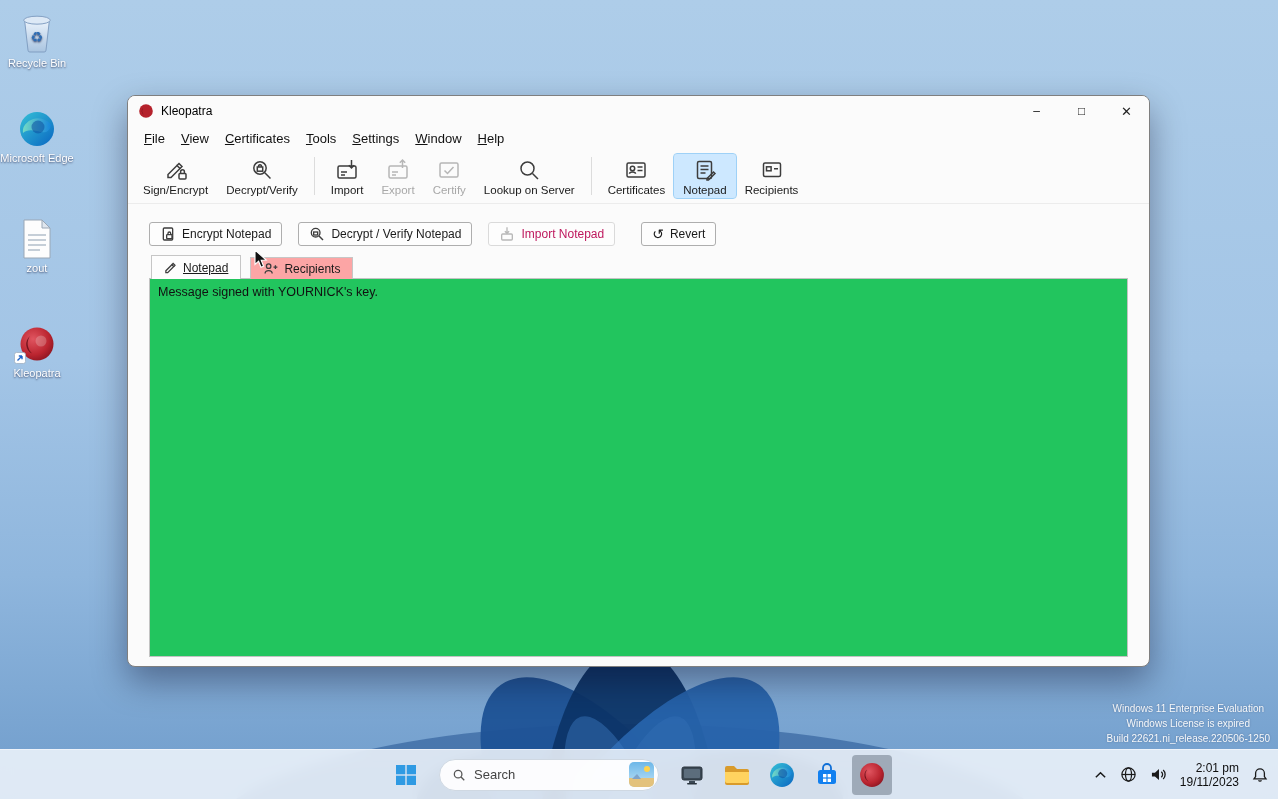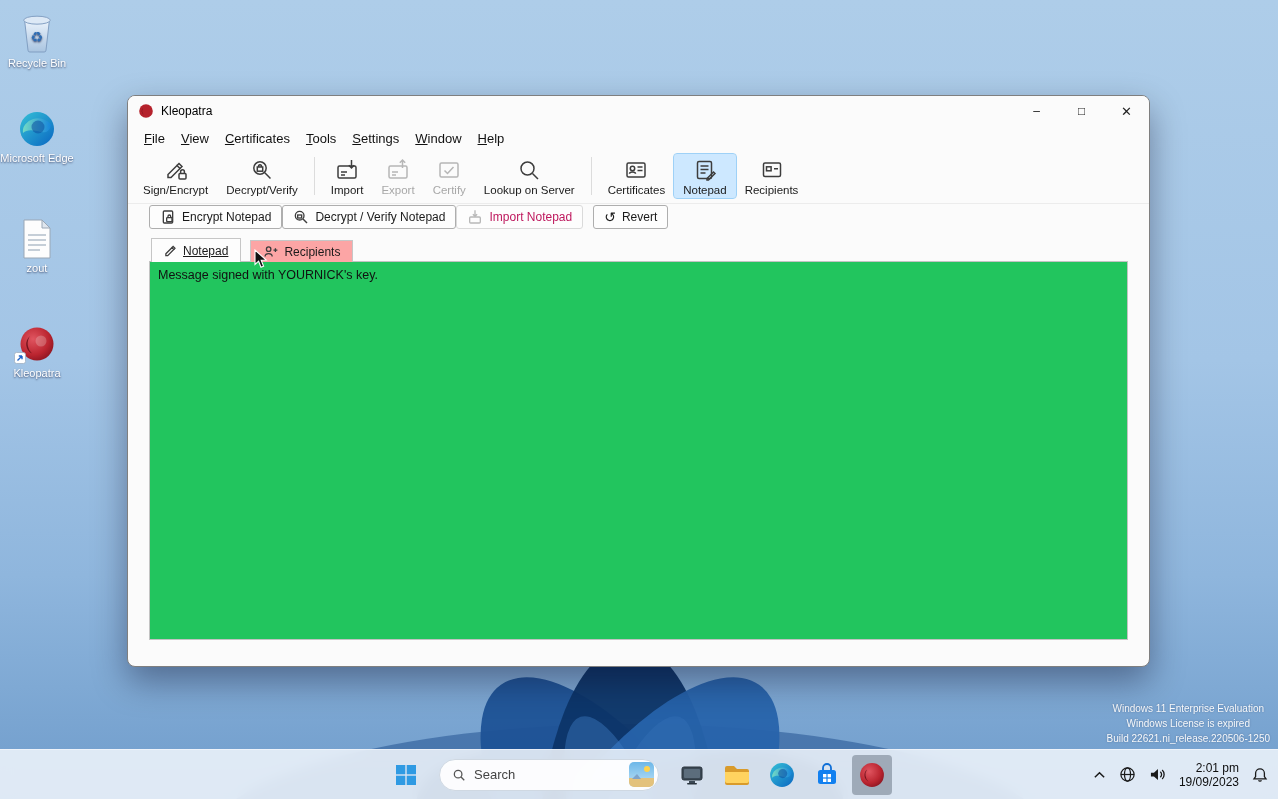--- a/index.html
+++ b/index.html
@@ -40,21 +40,21 @@
   .toolbar { display:flex; align-items:stretch; padding:3px 6px 5px 6px; border-bottom:1px solid #ececec; background:#fbfbfb; }
   .tbtn { display:flex; flex-direction:column; align-items:center; justify-content:flex-start; gap:2px;
           padding:4px 9px 2px 9px; font-size:11.5px; color:#1a1a1a; border-radius:3px; }
   .tbtn svg { stroke:#3d3d3d; }
   .tbtn.disabled { color:#a8a8a8; }
   .tbtn.disabled svg { stroke:#b6b6b6; }
   .tbtn.active { background:#cde8ff; outline:1px solid #9ed1f7; }
   .tsep { width:1px; background:#dcdcdc; margin:3px 7px; }
 
   .content { padding:0 21px; }
-  .notepad-actions { margin-top:1px; display:flex; gap:0; }
+  .notepad-actions { margin-top:18px; display:flex; gap:16px; }
   .nbtn { height:24px; padding:0 10px; display:inline-flex; align-items:center; gap:6px;
           border:1px solid #aeaeae; border-radius:3px; background:#fdfdfd; font-size:12px; color:#1a1a1a; }
   .nbtn svg { stroke:#3d3d3d; }
   .nbtn.disabled { color:#be185d; border-color:#dadada; }
   .nbtn.disabled svg { stroke:#b8b8b8; }
   .nbtn .undo { font-size:14px; line-height:12px; }
   .nbtn.revert { margin-left:10px; }
 
   .tabs { display:flex; gap:9px; margin-top:9px; margin-left:2px; position:relative; z-index:2; }
   .tab { height:22px; margin-top:2px; padding:0 12px; display:inline-flex; align-items:center; gap:6px;
@@ -435,21 +435,21 @@
     </span>
     <span class="tray-ic">
       <svg width="17" height="15" viewBox="0 0 18 16" fill="none" stroke="#1a1a1a" stroke-width="1.4">
         <path d="M2 6 h3.2 L9.5 2.2 v11.6 L5.2 10 H2 Z" fill="#1a1a1a" stroke="none"></path>
         <path d="M12 5 a4 4 0 0 1 0 6"></path>
         <path d="M14 3.2 a6.6 6.6 0 0 1 0 9.6"></path>
       </svg>
     </span>
     <div class="clock">
       <div>2:01 pm</div>
-      <div>19/09/2023</div>
+      <div>19/11/2023</div>
     </div>
     <span class="tray-ic">
       <svg width="16" height="16" viewBox="0 0 16 16" fill="none" stroke="#1a1a1a" stroke-width="1.3">
         <path d="M8 1.8 a4.4 4.4 0 0 1 4.4 4.4 V9.6 L14 11.8 H2 L3.6 9.6 V6.2 A4.4 4.4 0 0 1 8 1.8 Z"></path>
         <path d="M6.6 13.2 a1.5 1.5 0 0 0 2.8 0"></path>
       </svg>
     </span>
   </div>
 </div>
 

